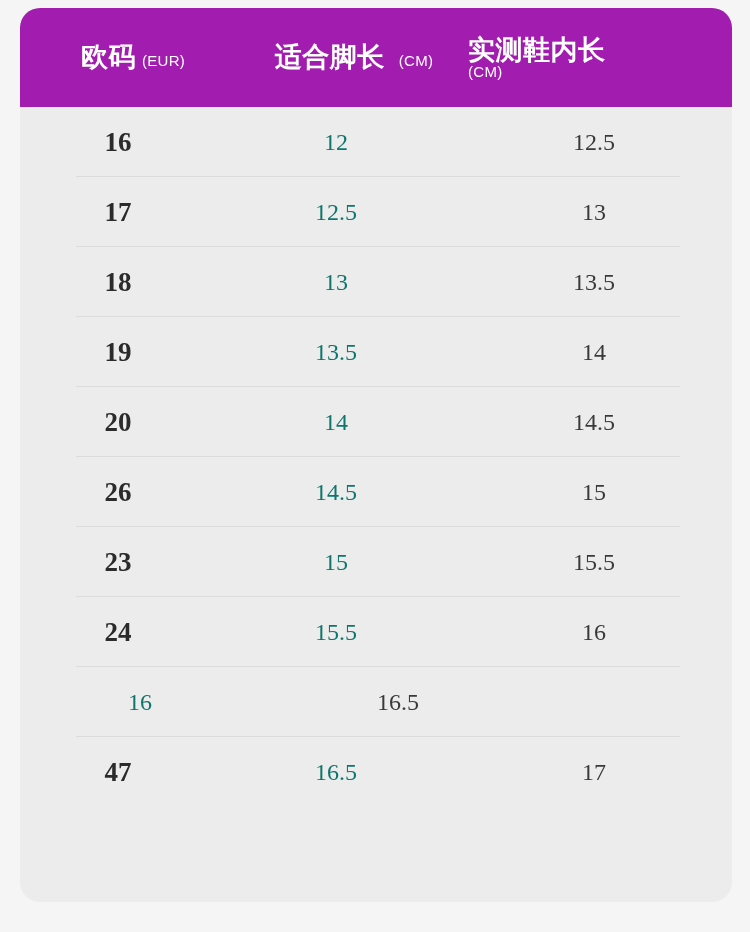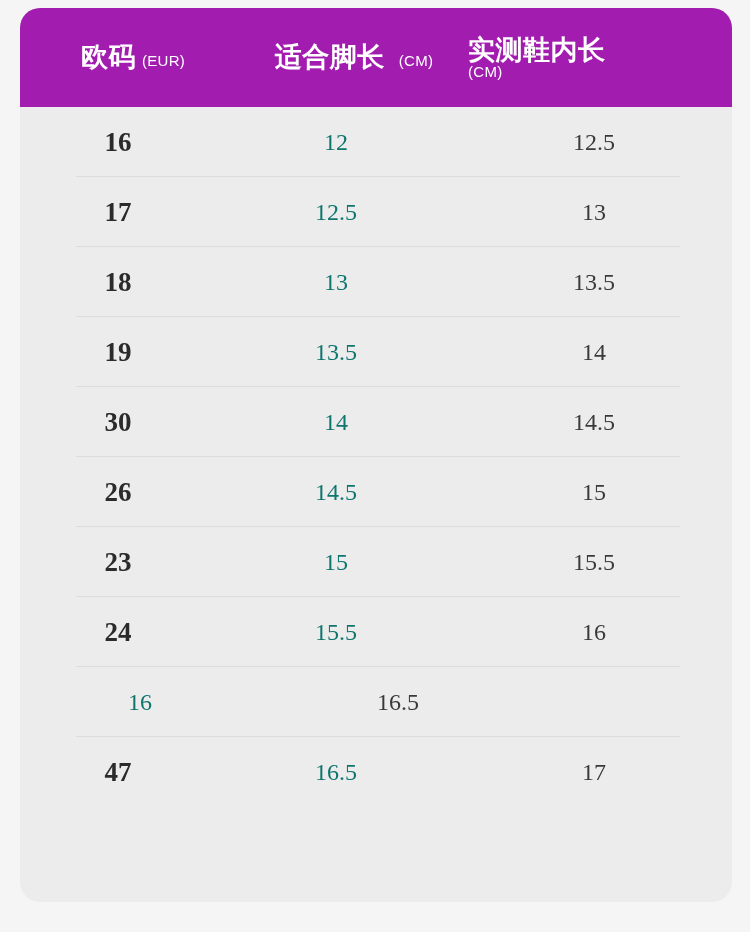--- a/index.html
+++ b/index.html
@@ -154,21 +154,21 @@
           <div class="cell c1">18</div>
           <div class="cell c2">13</div>
           <div class="cell c3">13.5</div>
         </div>
         <div class="table-row">
           <div class="cell c1">19</div>
           <div class="cell c2">13.5</div>
           <div class="cell c3">14</div>
         </div>
         <div class="table-row">
-          <div class="cell c1">30</div>
+          <div class="cell c1">20</div>
           <div class="cell c2">14</div>
           <div class="cell c3">14.5</div>
         </div>
         <div class="table-row">
           <div class="cell c1">26</div>
           <div class="cell c2">14.5</div>
           <div class="cell c3">15</div>
         </div>
         <div class="table-row">
           <div class="cell c1">23</div>

